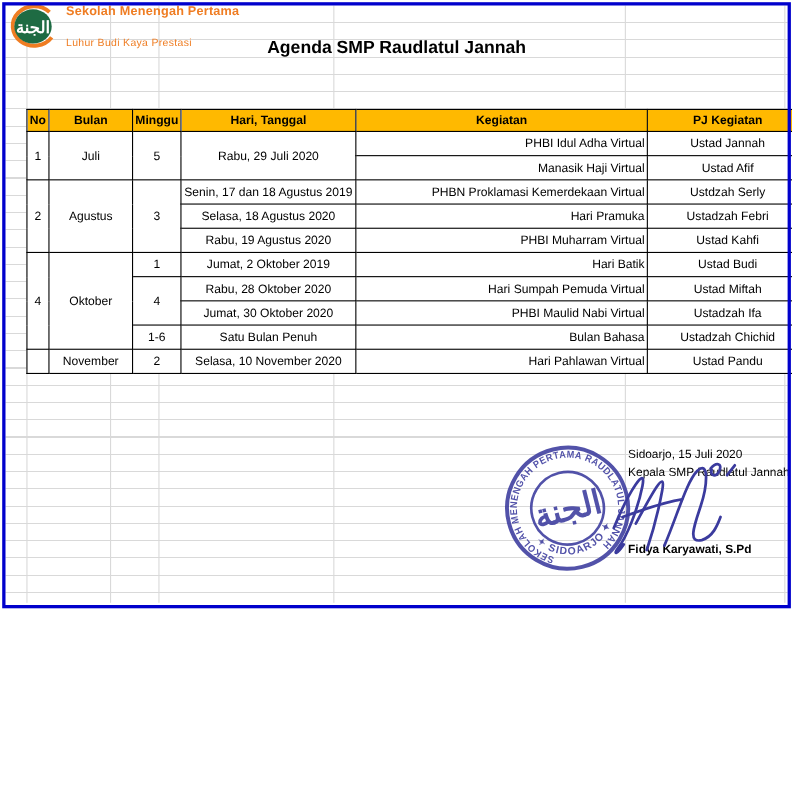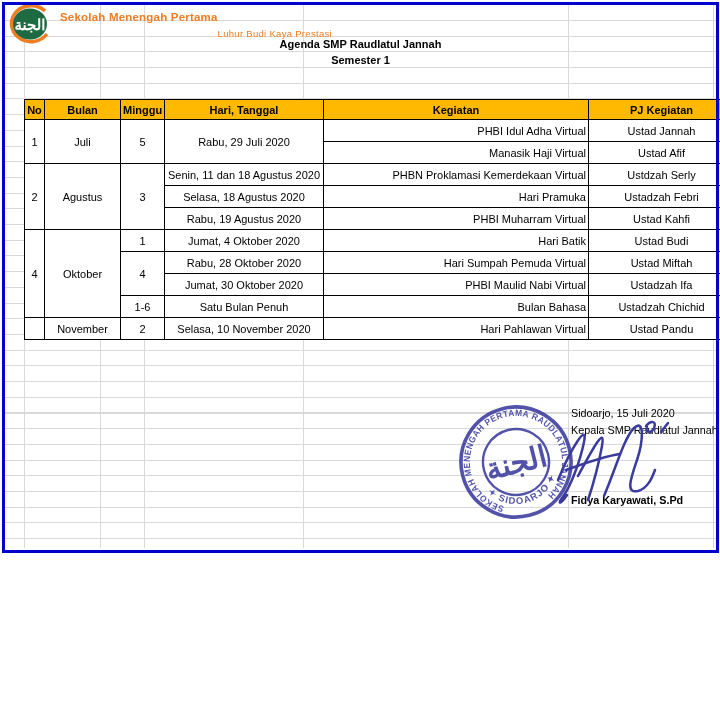--- a/index.html
+++ b/index.html
@@ -14,28 +14,28 @@
   }
   
   .hgrid{
     position:absolute;left:5px;top:20px;width:711px;height:528px;z-index:0;
     background:repeating-linear-gradient(to bottom,#d9d9d9 0,#d9d9d9 1px,transparent 1px,transparent 15.7px);
   }
   .vline{position:absolute;top:5px;height:543px;width:1px;background:#d9d9d9;z-index:0;}
 
   
   .logo{position:absolute;left:7px;top:4px;display:flex;align-items:center;gap:5px;z-index:2;}
-  .logo-text{display:flex;line-height:1;}
+  .logo-text{display:flex;flex-direction:column;line-height:1;}
   .logo-l1{color:#ef7d23;font-weight:bold;font-size:11.5px;letter-spacing:.2px;}
   .logo-l2{color:#1e6b43;font-weight:800;font-size:18px;letter-spacing:.3px;margin-top:1px;}
   .logo-l3{color:#ef7d23;font-size:9.5px;margin-top:17px;letter-spacing:.3px;}
 
   
   .titles{position:absolute;left:5px;top:36px;width:711px;text-align:center;z-index:2;}
-  .titles div{height:16px;line-height:16px;font-weight:bold;font-size:11px;}
+  .titles div{height:32px;line-height:16px;font-weight:bold;font-size:16px;}
 
   
   table.agenda{
     position:absolute;left:4px;top:99px;width:710px;z-index:3;
     border-collapse:collapse;table-layout:fixed;background:#fff;margin-left:20px;
   }
   table.agenda th,table.agenda td{
     border:1px solid #000;font-size:11px;padding:0 2px;overflow:hidden;
     text-align:center;vertical-align:middle;white-space:nowrap;
   }
@@ -70,21 +70,20 @@
     <text x="23" y="26" text-anchor="middle" font-size="15" font-weight="bold" fill="#ffffff">الجنة</text>
   </svg>
   <div class="logo-text">
     <span class="logo-l1">Sekolah Menengah Pertama</span>
     <span class="logo-l3">Luhur Budi Kaya Prestasi</span>
   </div>
 </div>
 
 <div class="titles">
   <div>Agenda SMP Raudlatul Jannah</div>
-  <div>Semester 1</div>
 </div>
 
 <table class="agenda">
   <colgroup>
     <col style="width:20px">
       <col style="width:76px">
       <col style="width:44px">
     <col style="width:159px">
       <col style="width:265px">
       <col style="width:146px">
@@ -107,39 +106,39 @@
     <td>Ustad Jannah</td>
   </tr>
   <tr>
     <td class="keg">Manasik Haji Virtual</td>
     <td>Ustad Afif</td>
   </tr>
   <tr>
     <td rowspan="3">2</td>
     <td rowspan="3">Agustus</td>
     <td rowspan="3">3</td>
-    <td>Senin, 11 dan 18 Agustus 2020</td>
+    <td>Senin, 17 dan 18 Agustus 2019</td>
     <td class="keg">PHBN Proklamasi Kemerdekaan Virtual</td>
     <td>Ustdzah Serly</td>
   </tr>
   <tr>
     <td>Selasa, 18 Agustus 2020</td>
     <td class="keg">Hari Pramuka</td>
     <td>Ustadzah Febri</td>
   </tr>
   <tr>
     <td>Rabu, 19 Agustus 2020</td>
     <td class="keg">PHBI Muharram Virtual</td>
     <td>Ustad Kahfi</td>
   </tr>
   <tr>
     <td rowspan="4">4</td>
     <td rowspan="4">Oktober</td>
     <td>1</td>
-    <td>Jumat, 4 Oktober 2020</td>
+    <td>Jumat, 2 Oktober 2019</td>
     <td class="keg">Hari Batik</td>
     <td>Ustad Budi</td>
   </tr>
   <tr>
     <td rowspan="2">4</td>
     <td>Rabu, 28 Oktober 2020</td>
     <td class="keg">Hari Sumpah Pemuda Virtual</td>
     <td>Ustad Miftah</td>
   </tr>
   <tr>

